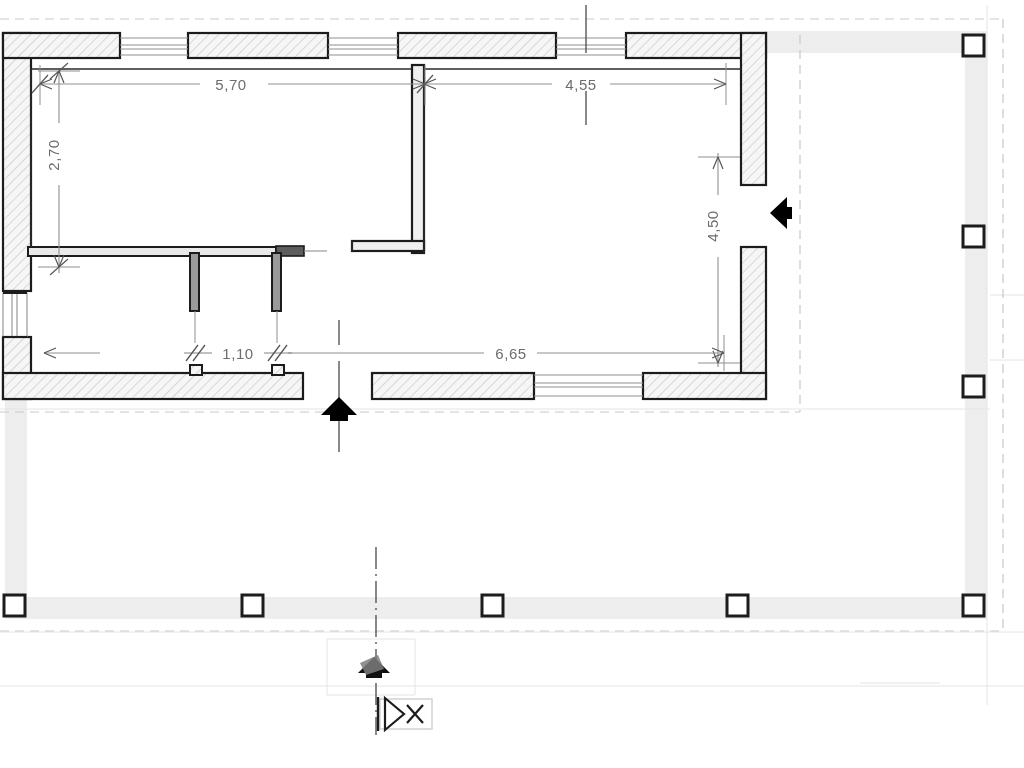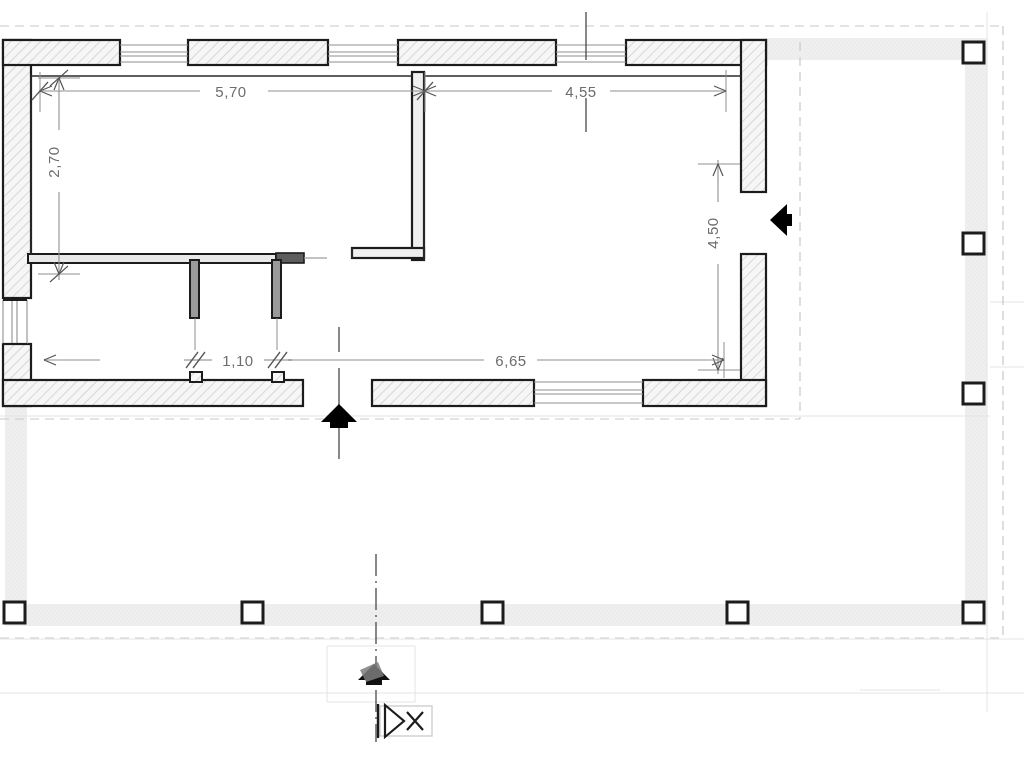--- a/index.html
+++ b/index.html
@@ -2,21 +2,21 @@
 <html><head>
 <meta charset="utf-8">
 <title>Floor Plan</title>
 <style>
   html,body{margin:0;padding:0;background:#ffffff;}
   body{
     width:1024px;height:768px;overflow:hidden;
     font-family:"Liberation Sans","DejaVu Sans",sans-serif;
     position:relative;
   }
-  #plan-root{position:absolute;left:0;top:12px;width:1024px;height:600px;}
+  #plan-root{position:absolute;left:0;top:5px;width:1024px;height:600px;}
   svg#plan-svg{display:block;width:1024px;height:768px;}
 
   .dim-text{
     font-family:"Liberation Sans","DejaVu Sans",sans-serif;
     font-size:15px;
     fill:#6d6d6d;
     letter-spacing:0.6px;
   }
   .dim-text.vert{ }
 </style>

